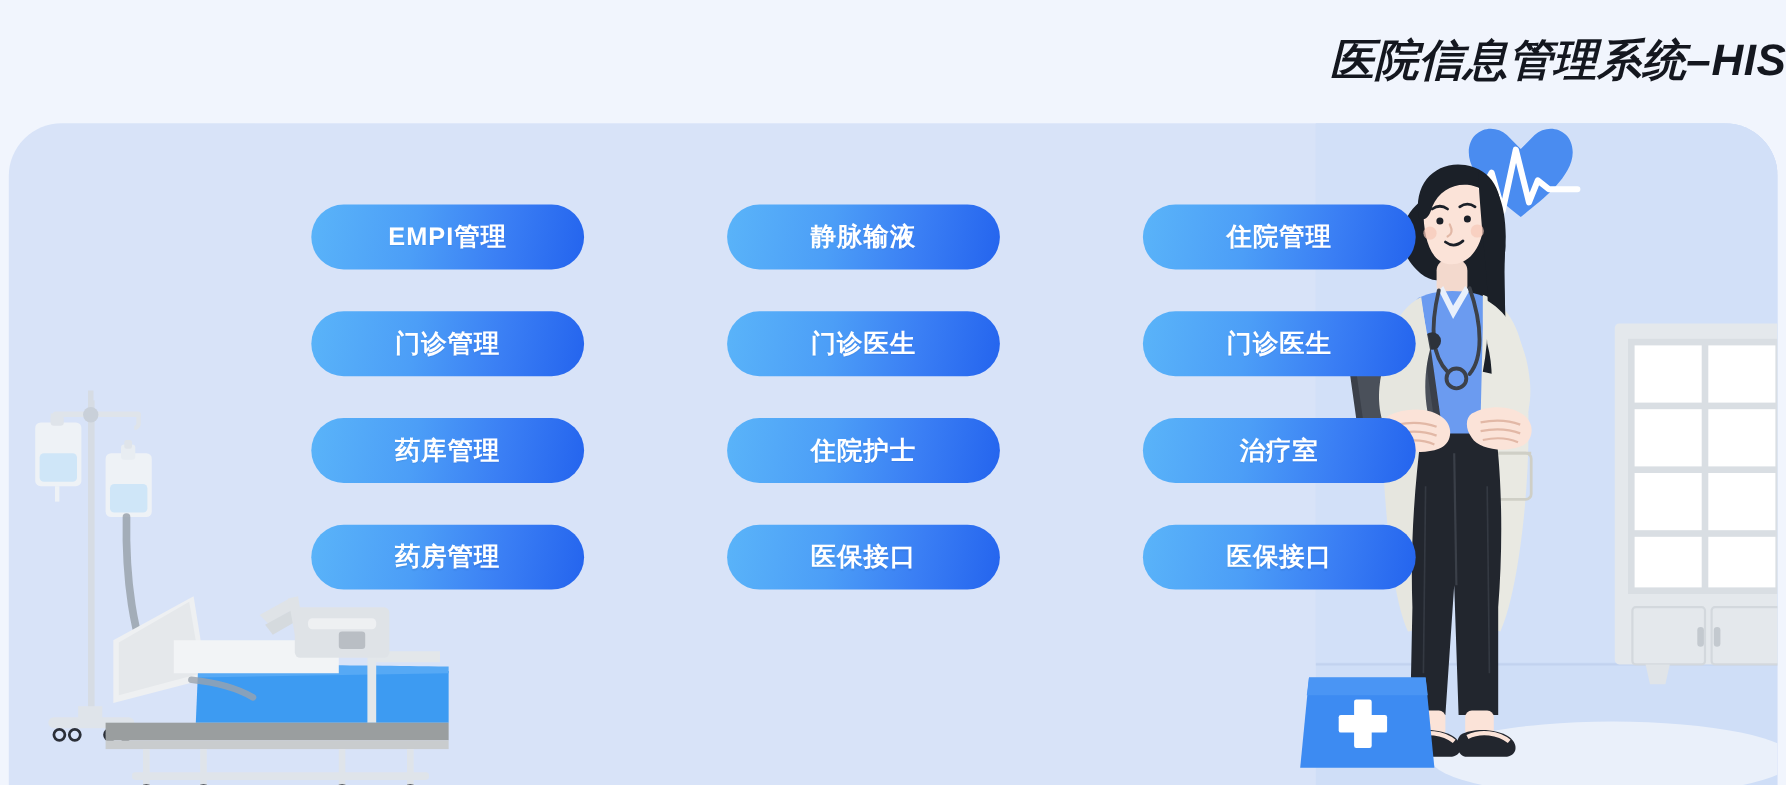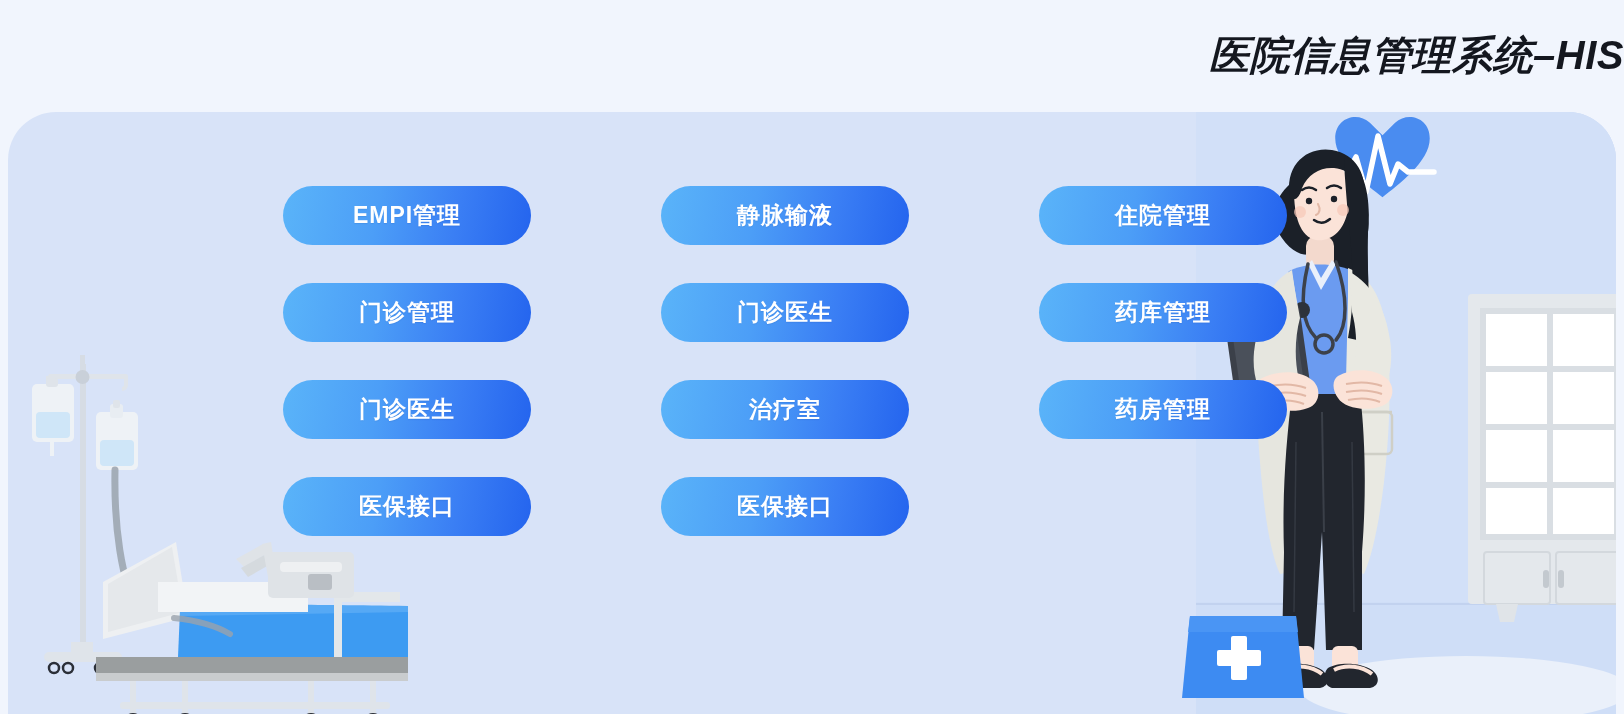--- a/index.html
+++ b/index.html
@@ -305,22 +305,23 @@
     </svg>
 
     <div id="button-grid">
       <button class="menu-button">EMPI管理</button>
       <button class="menu-button">静脉输液</button>
       <button class="menu-button">住院管理</button>
 
       <button class="menu-button">门诊管理</button>
       <button class="menu-button">门诊医生</button>
 
+      <button class="menu-button">门诊医生</button>
       <button class="menu-button">药库管理</button>
-      <button class="menu-button">门诊医生</button>
+      <button class="menu-button">住院护士</button>
 
       <button class="menu-button">治疗室</button>
       <button class="menu-button">药房管理</button>
 
       <button class="menu-button">医保接口</button>
       <button class="menu-button">医保接口</button>
     </div>
 
   </div>
 </div>

